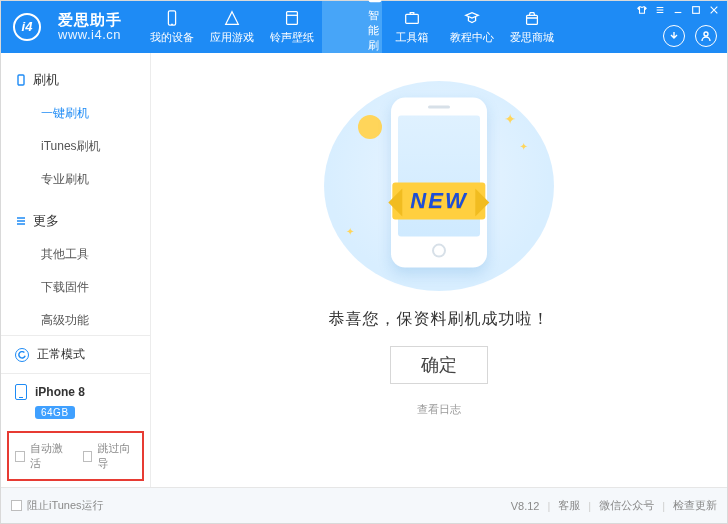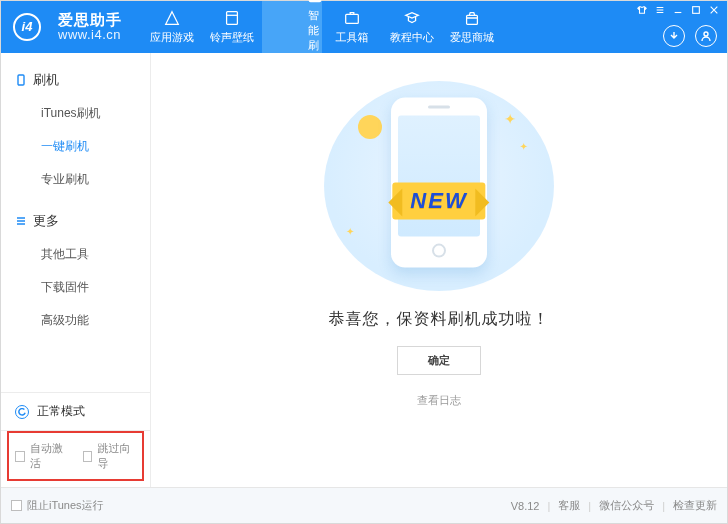--- a/index.html
+++ b/index.html
@@ -64,21 +64,21 @@
   .hero-phone .spk{ width:22px;height:3px;background:#d7e0e8;border-radius:2px; }
   .hero-phone .scr{ flex:1; width:100%; margin:7px 0; border-radius:3px; background:linear-gradient(#dff1ff,#cfeaff); }
   .hero-phone .hb{ width:14px;height:14px;border:2px solid #d7e0e8;border-radius:50%; }
   .ribbon { position:absolute; left:50%; top:52%; transform:translate(-50%,-20%); }
   .ribbon-body { position:relative; background:#ffcf3f; color:#1d4ed8; font-weight:800; font-style:italic; letter-spacing:2px; font-size:22px; padding:5px 18px 6px; border-radius:3px; text-shadow:0 1px 0 #e6b21a; }
   .ribbon-body::before,.ribbon-body::after{ content:""; position:absolute; top:6px; width:0;height:0; border:14px solid transparent; }
   .ribbon-body::before{ left:-18px; border-right-color:#f1bc20; }
   .ribbon-body::after { right:-18px; border-left-color:#f1bc20; }
 
   .msg { margin-top:18px; font-size:16px; color:#333; letter-spacing:1px; }
-  .okbtn { margin-top:16px; border:1px solid #d7d7d7; background:#fff; color:#444; font-size:11px; padding:6px 30px; cursor:pointer;font-weight:bold; }
+  .okbtn { margin-top:16px; border:1px solid #d7d7d7; background:#fff; color:#444; font-size:18px; padding:6px 30px; cursor:pointer; }
   .loglink { margin-top:18px; font-size:11px; color:#9a9a9a; cursor:pointer; }
 
   
   .ftr { height:36px; background:#f5f8fb; border-top:1px solid #e6e6e6; display:flex; align-items:center; font-size:11px; color:#8a8a8a; padding:0 10px; }
   .ftr .chk{ color:#8a8a8a; }
   .ftr-right { margin-left:auto; display:flex; align-items:center; gap:8px; }
   .ftr-right .sep{ color:#cfcfcf; }
 </style>
 </head>
 <body>
@@ -87,20 +87,29 @@
 
   <div class="hdr">
     <div class="brand">
       <div class="logo">i4</div>
       <div class="brand-txt">
         <span class="brand-name">爱思助手</span>
         <span class="brand-sub">www.i4.cn</span>
       </div>
     </div>
     <div class="tabs" id="tabs">
+        <div class="tab">
+          <span class="ic">
+            <svg viewBox="0 0 20 20">
+              <rect x="6" y="2" width="8" height="16" rx="1.5"></rect>
+              <path d="M9 17h2"></path>
+            </svg>
+          </span>
+          <span>我的设备</span>
+        </div>
         <div class="tab">
           <span class="ic">
             <svg viewBox="0 0 20 20">
               <path d="M10 3l7 14H3z"></path>
             </svg>
           </span>
           <span>应用游戏</span>
         </div>
         <div class="tab">
           <span class="ic">
@@ -198,22 +207,22 @@
           <div class="grp">
             <div class="grp-hd">
               <span class="mic">
                 <svg viewBox="0 0 12 12">
                   <rect x="3" y="1" width="6" height="10" rx="1"></rect>
                 </svg>
               </span>
               <span>刷机</span>
             </div>
             <div class="grp-items">
+              <div class="sitem sel">一键刷机</div>
               <div class="sitem">iTunes刷机</div>
-              <div class="sitem sel">一键刷机</div>
               <div class="sitem">专业刷机</div>
             </div>
           </div>
           <div class="grp">
             <div class="grp-hd">
               <span class="mic">
                 <svg viewBox="0 0 12 12">
                   <path d="M2 3h8M2 6h8M2 9h8"></path>
                 </svg>
               </span>
@@ -229,20 +238,27 @@
 
       <div class="side-bottom">
         <div class="mode">
           <span class="dot">
               <svg width="8" height="8" viewBox="0 0 10 10">
                 <path d="M8 2a4 4 0 10.9 4"></path>
               </svg>
             </span>
           <span>正常模式</span>
         </div>
+        <div class="dev">
+          <div class="dev-row">
+            <span class="phic"></span>
+            <span>iPhone 8</span>
+          </div>
+          <span class="badge">64GB</span>
+        </div>
         <div class="opt-box">
           <label class="chk">
             <span class="box"></span>
               <span>自动激活</span>
           </label>
           <label class="chk">
             <span class="box"></span>
               <span>跳过向导</span>
           </label>
         </div>

